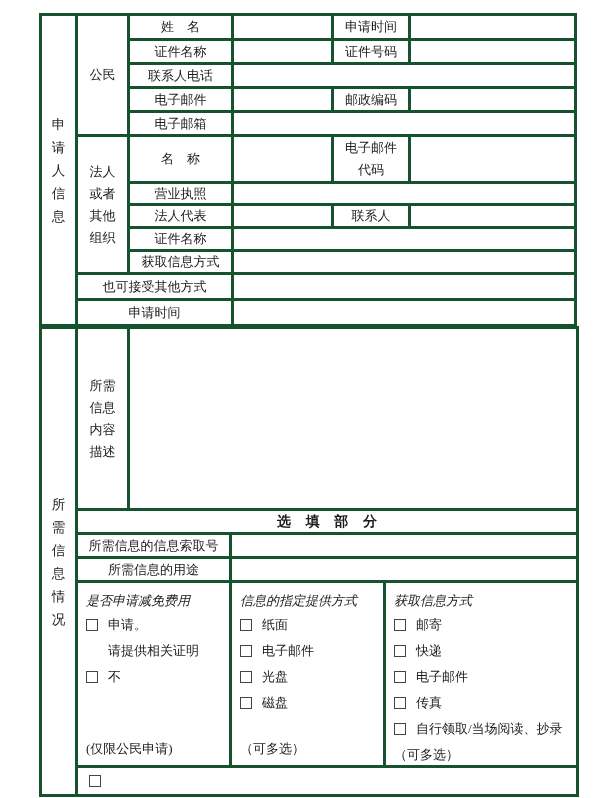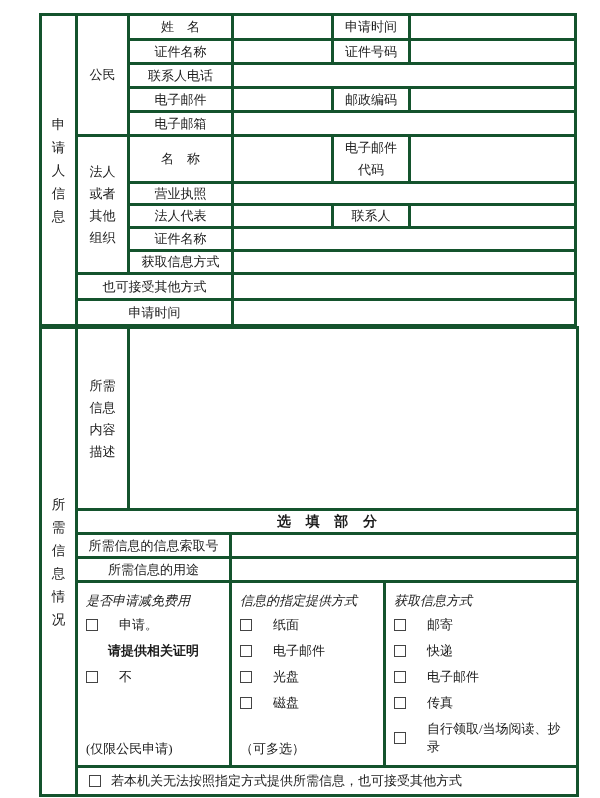--- a/index.html
+++ b/index.html
@@ -15,26 +15,26 @@
   }
   .t2{margin-top:-1px;}
   .vcell{vertical-align:middle;}
   .vchar{line-height:23px;font-size:13.5px;text-align:center;}
   .v2{line-height:22px;font-size:13px;text-align:center;}
   .lbl{font-size:13px;}
   .hdr{font-weight:bold;letter-spacing:1.05em;text-indent:1.05em;font-size:14px;}
   .cbcell{vertical-align:top;text-align:left;}
   .cbinner{display:flex;flex-direction:column;height:166px;padding:9px 6px 7px 8px;}
   .cbtitle{margin-bottom:6px;font-style:italic;}
-  .opt{display:flex;align-items:center;margin-bottom:8px;gap:11px;}
+  .opt{display:flex;align-items:center;margin-bottom:8px;}
   .cb{
     display:inline-block;flex:0 0 auto;width:10px;height:10px;
     border:1px solid #444;background:#fff;margin-right:10px;
   }
-  .optnote{padding-left:22px;margin-bottom:8px;font-weight:bold;}
+  .optnote{padding-left:22px;margin-bottom:8px;}
   .foot{margin-top:auto;}
   .bottomrow{text-align:left;}
   .bottominner{display:flex;align-items:center;padding-left:11px;}
   .empty{background:#fff;}
 </style>
 </head>
 <body>
 
 <div class="sheet">
 <div class="tablewrap">
@@ -226,21 +226,20 @@
             <span>自行领取/当场阅读、抄录</span>
           </div>
           <div class="foot">（可多选）</div>
         </div>
       </td>
     </tr>
     <tr style="height:29px">
       <td colspan="4" class="bottomrow">
         <div class="bottominner">
           <span class="cb"></span>
-          <span>若本机关无法按照指定方式提供所需信息，也可接受其他方式</span>
         </div>
       </td>
     </tr>
   </tbody>
       </table>
 
 </div>
 </div>
 
 </body></html>

